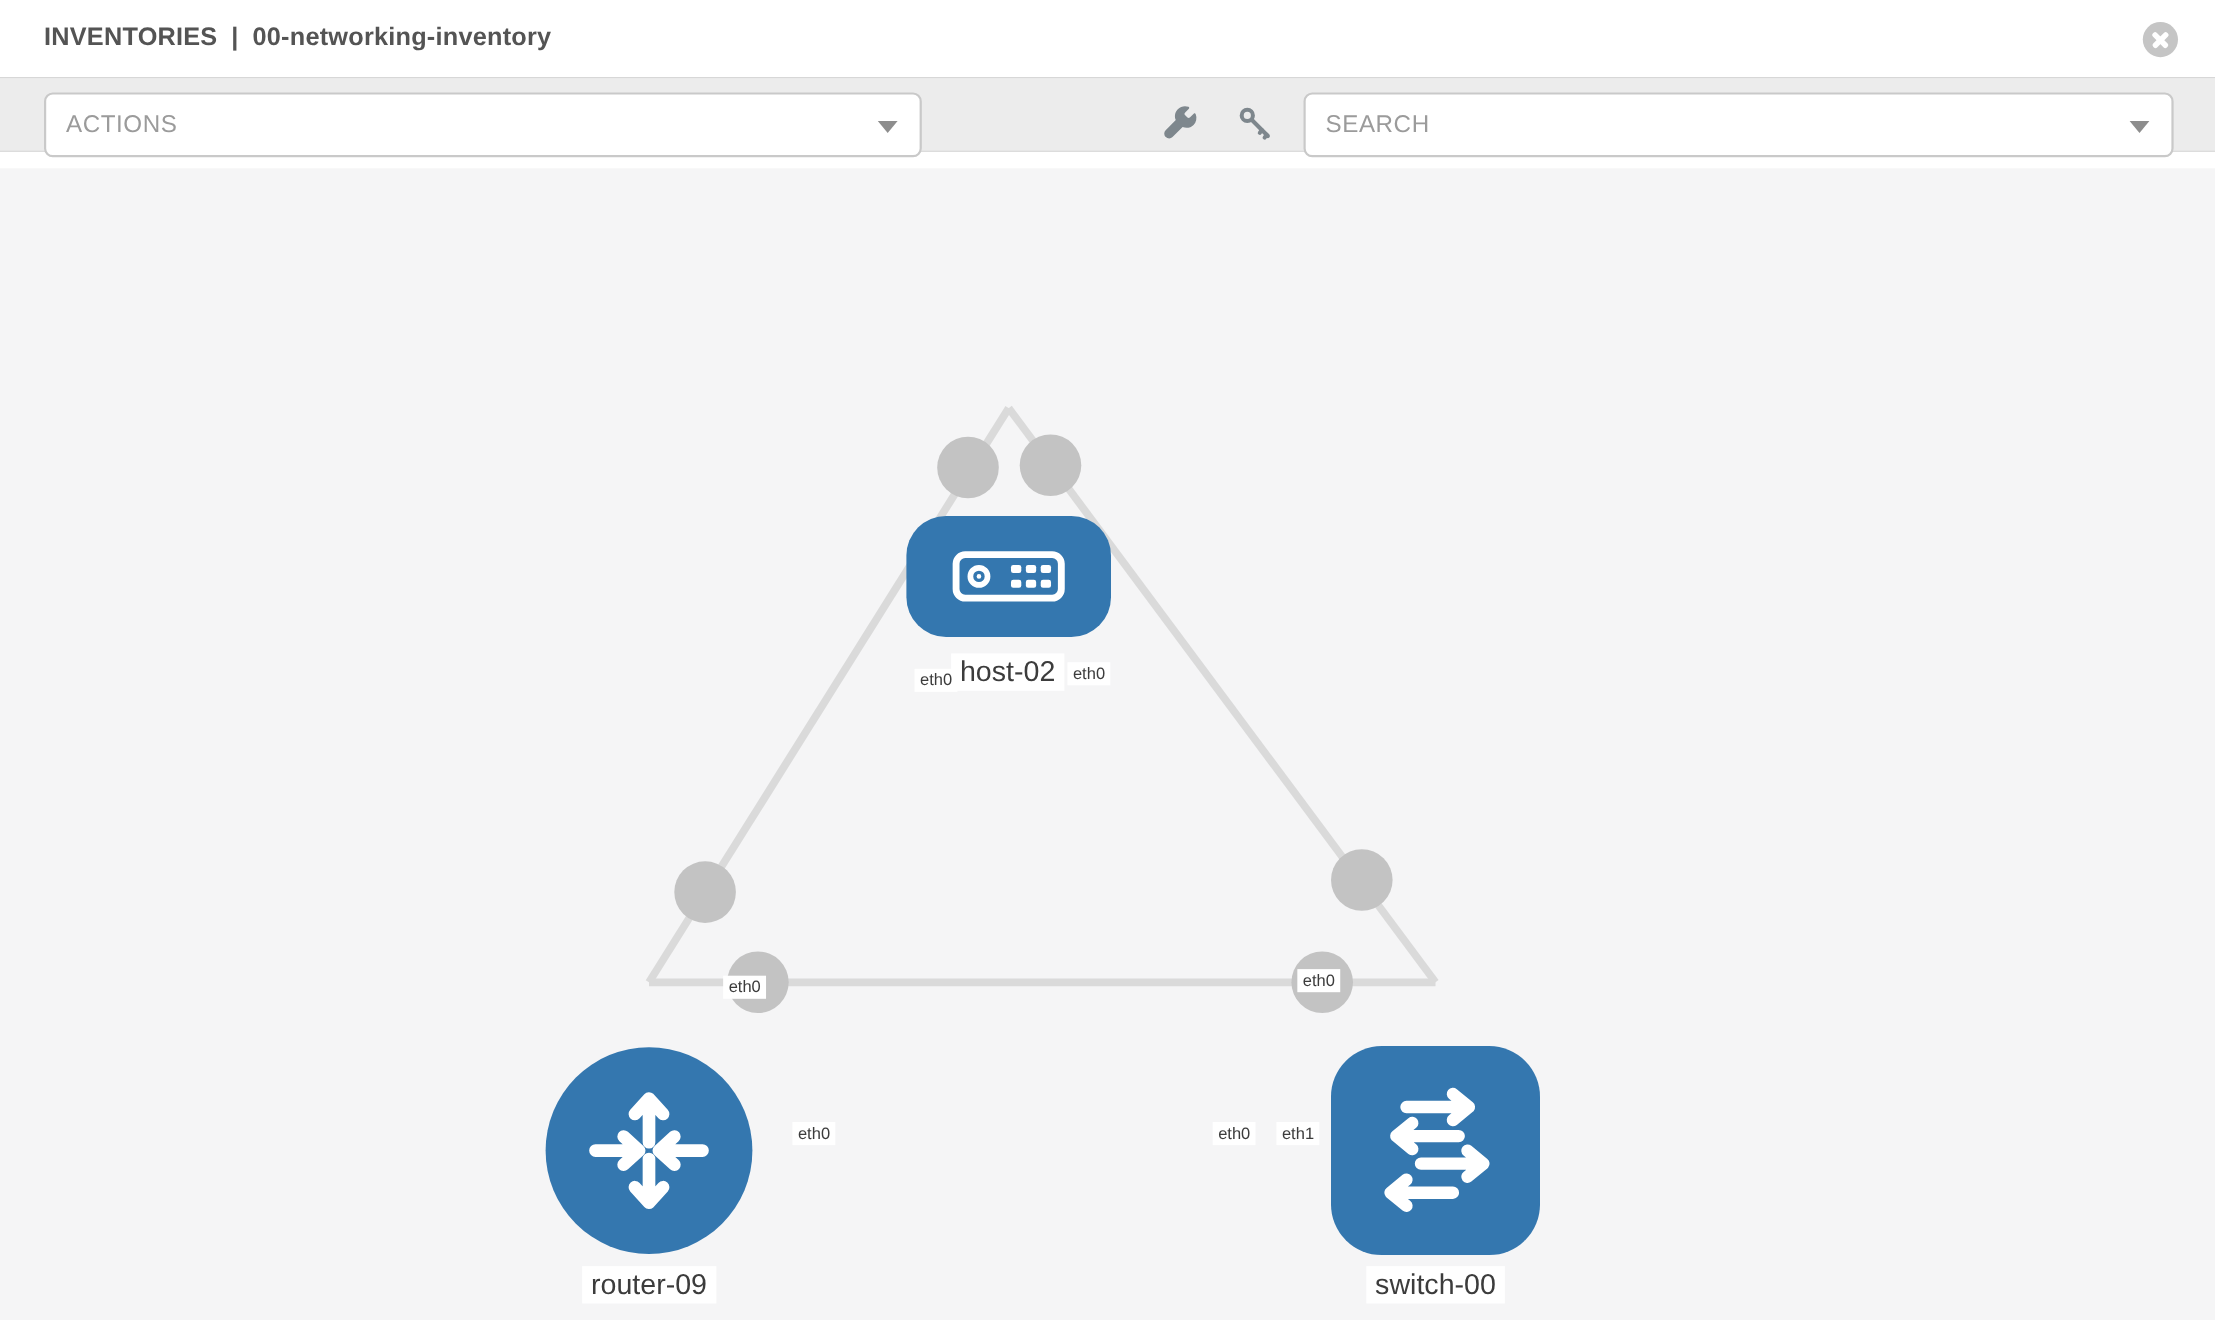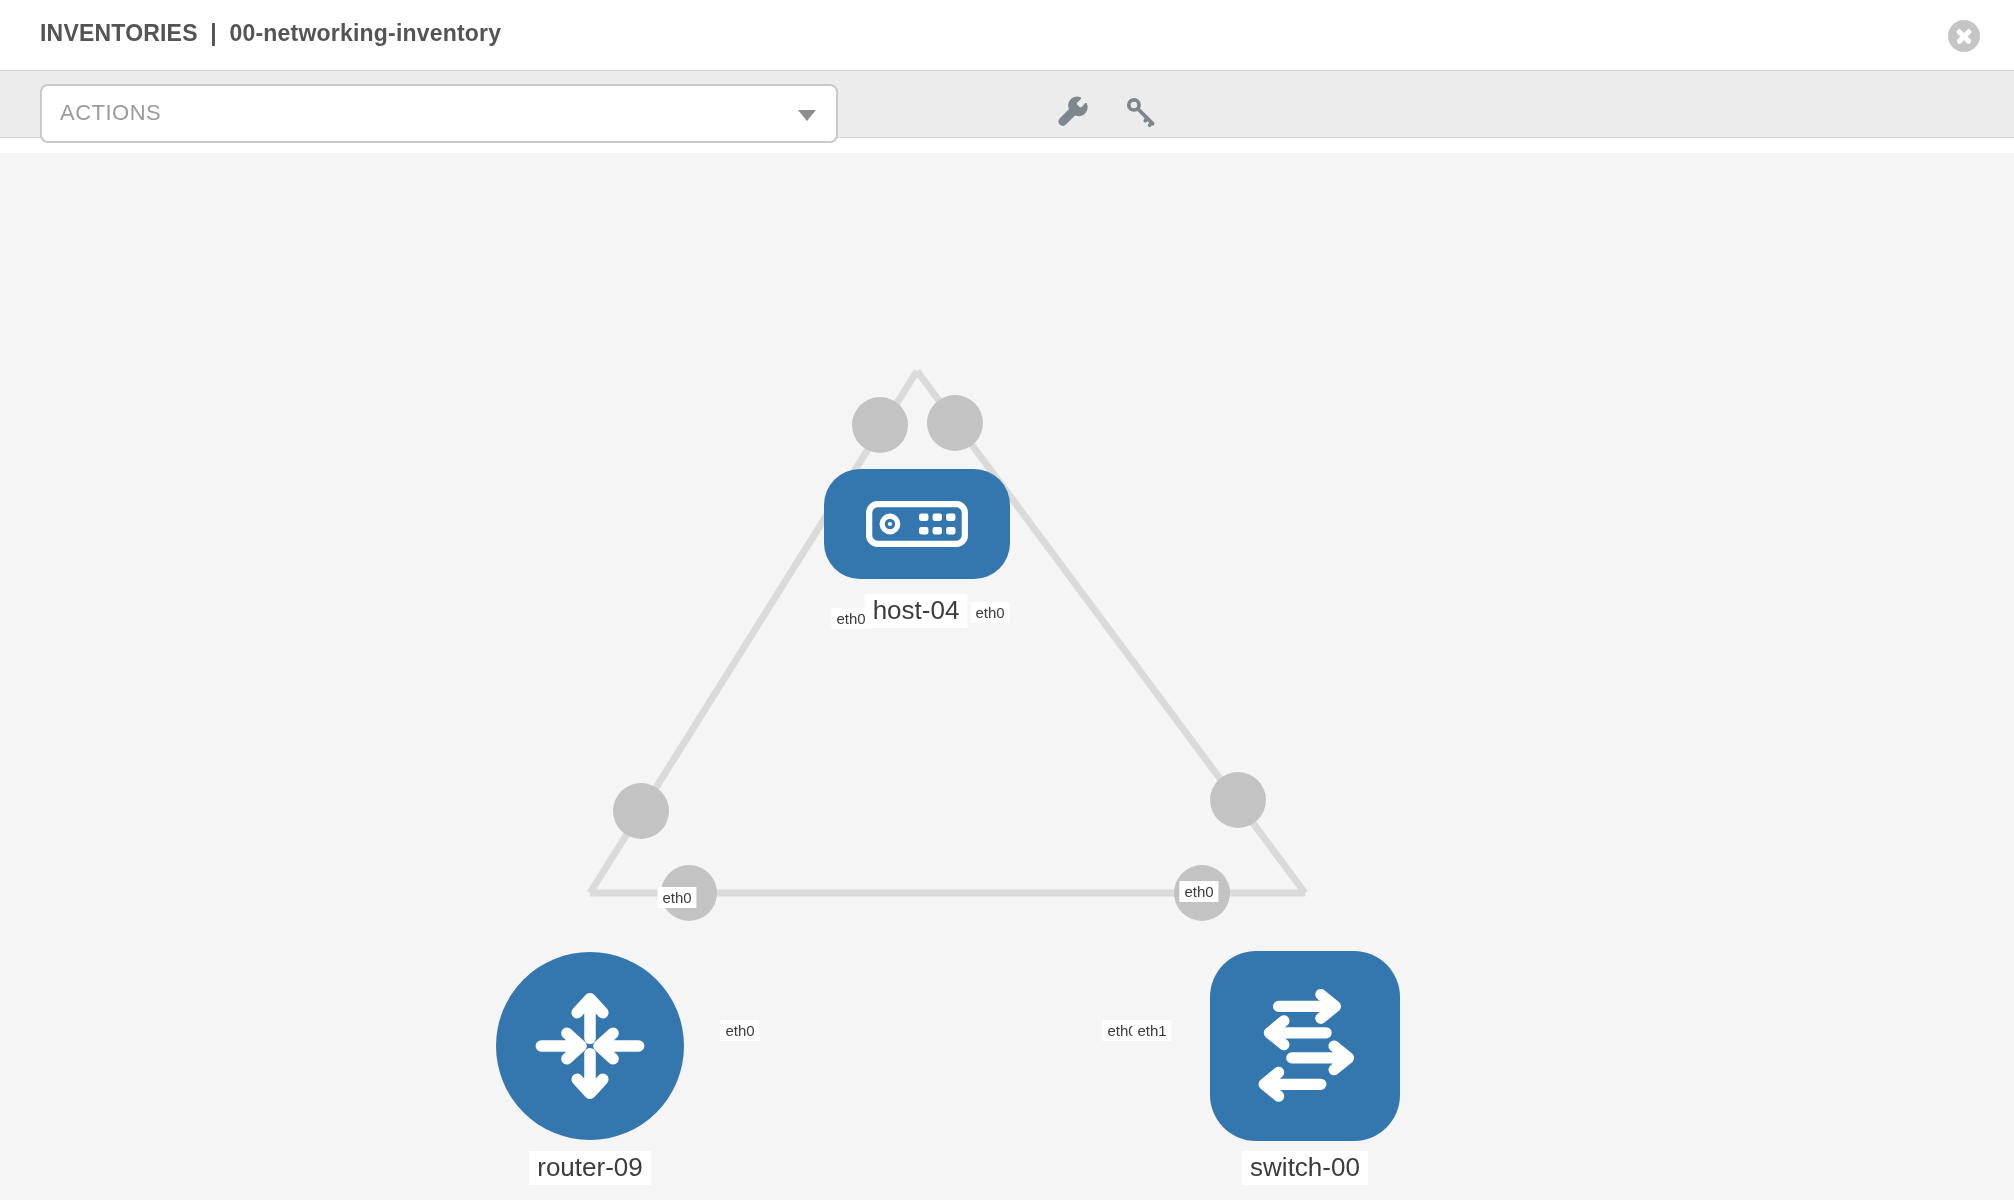--- a/index.html
+++ b/index.html
@@ -93,20 +93,24 @@
     <svg viewBox="0 0 24 24" width="34" height="34">
       <g fill="none" stroke="#7e878d" stroke-width="2.6" stroke-linecap="round">
         <circle cx="7" cy="7" r="3.6"></circle>
         <path d="M9.8 9.8 L20.2 20.2"></path>
         <path d="M16.3 16.3 L15 18.2"></path>
         <path d="M19.4 19.4 L18.1 21.3"></path>
       </g>
     </svg>
   </div>
 
+  <div class="select-box" style="left:1185px;width:791px;">
+    <span class="sel-label">SEARCH</span>
+    <span class="caret"></span>
+  </div>
 </div>
 
 <div class="canvas">
 
   <svg class="graph-svg" width="2014" height="1047" viewBox="0 153 2014 1047">
     <g stroke="#dadada" stroke-width="7">
       <line x1="917" y1="371" x2="590" y2="893"></line>
       <line x1="917" y1="371" x2="1305" y2="893"></line>
       <line x1="590" y1="893" x2="1305" y2="893"></line>
     </g>
@@ -153,25 +157,25 @@
     <svg viewBox="0 0 100 100" width="132" height="132">
       <g fill="none" stroke="#ffffff" stroke-width="8.5" stroke-linecap="round" stroke-linejoin="round">
         <path d="M30 20 H70 M62 11 L73 20 L62 29"></path>
         <path d="M66 40 H26 M34 31 L23 40 L34 49"></path>
         <path d="M40 59 H80 M72 50 L83 59 L72 68"></path>
         <path d="M62 79 H22 M30 70 L19 79 L30 88"></path>
       </g>
     </svg>
   </div>
 
-  <div class="chip node-label" style="left:916px;top:441px;">host-04</div>
+  <div class="chip node-label" style="left:916px;top:441px;">host-02</div>
   <div class="chip node-label" style="left:590px;top:998px;">router-09</div>
   <div class="chip node-label" style="left:1305px;top:998px;">switch-00</div>
 
   <div class="chip eth-label" style="left:851px;top:455px;">eth0</div>
   <div class="chip eth-label" style="left:990px;top:449px;">eth0</div>
   <div class="chip eth-label" style="left:677px;top:734px;">eth0</div>
   <div class="chip eth-label" style="left:1199px;top:728px;">eth0</div>
   <div class="chip eth-label" style="left:740px;top:867px;">eth0</div>
   <div class="chip eth-label" style="left:1122px;top:867px;">eth0</div>
-  <div class="chip eth-label" style="left:1152px;top:867px;">eth1</div>
+  <div class="chip eth-label" style="left:1180px;top:867px;">eth1</div>
 
 </div>
 
 </body></html>

